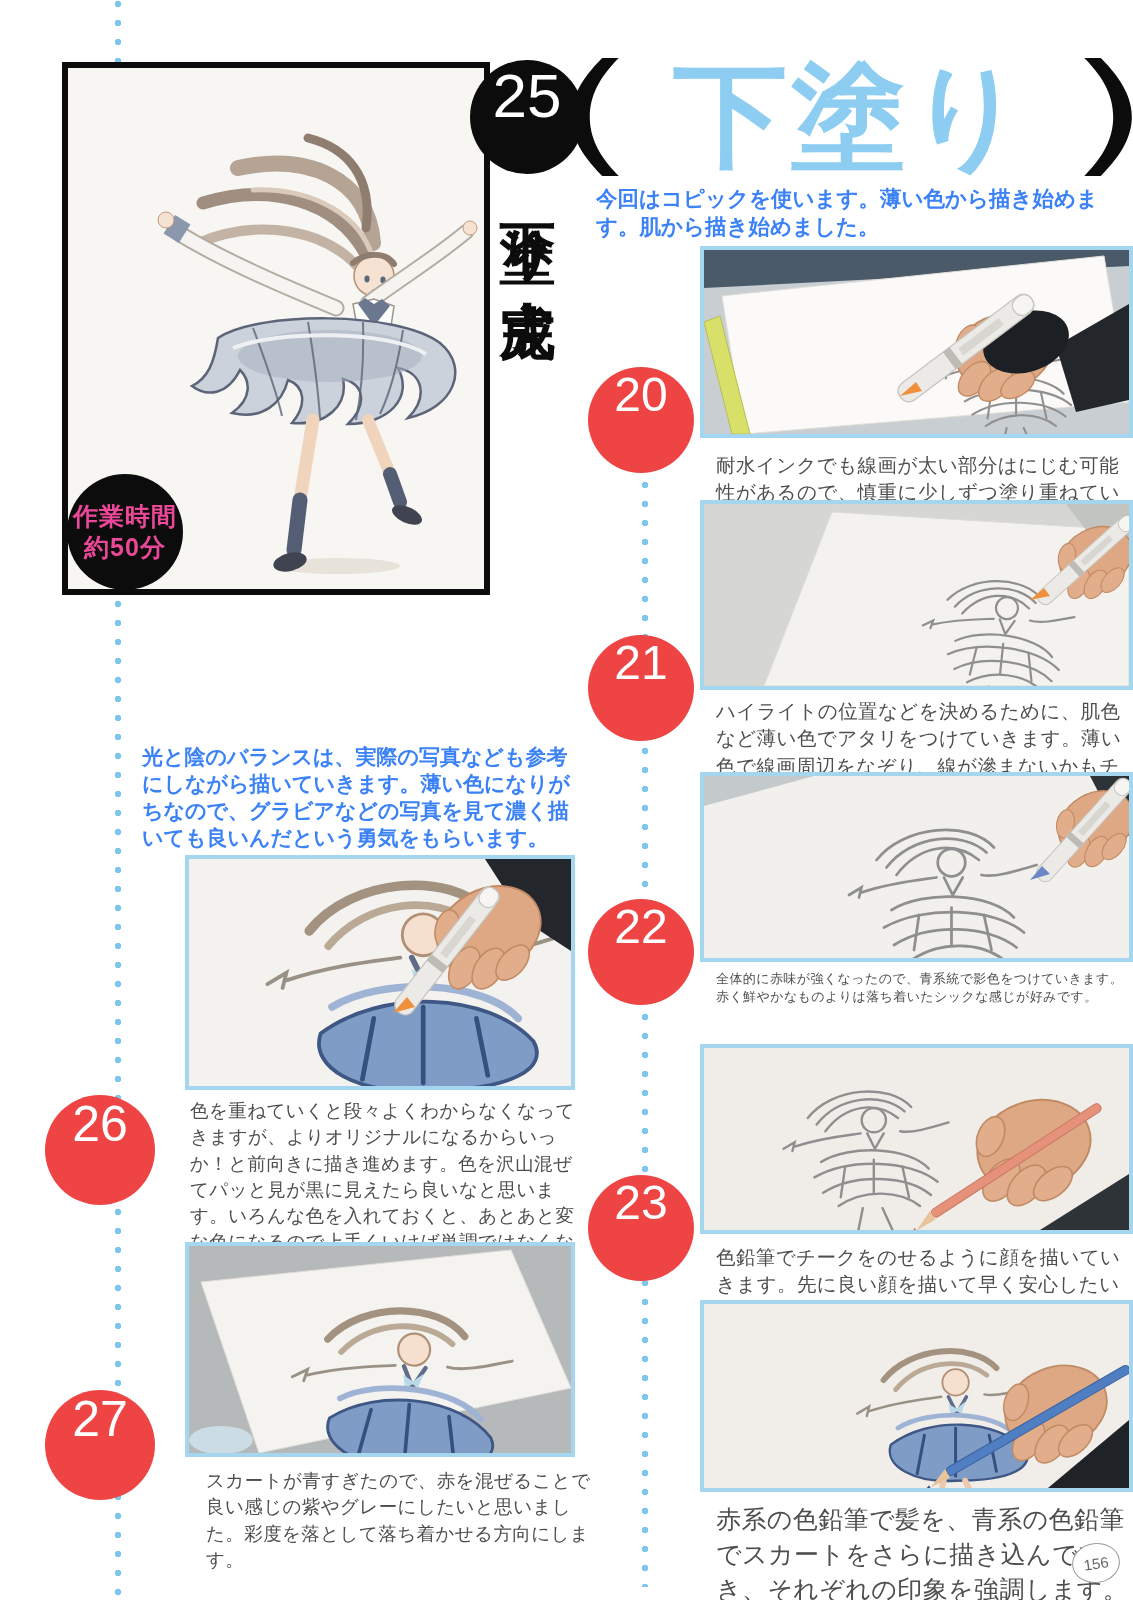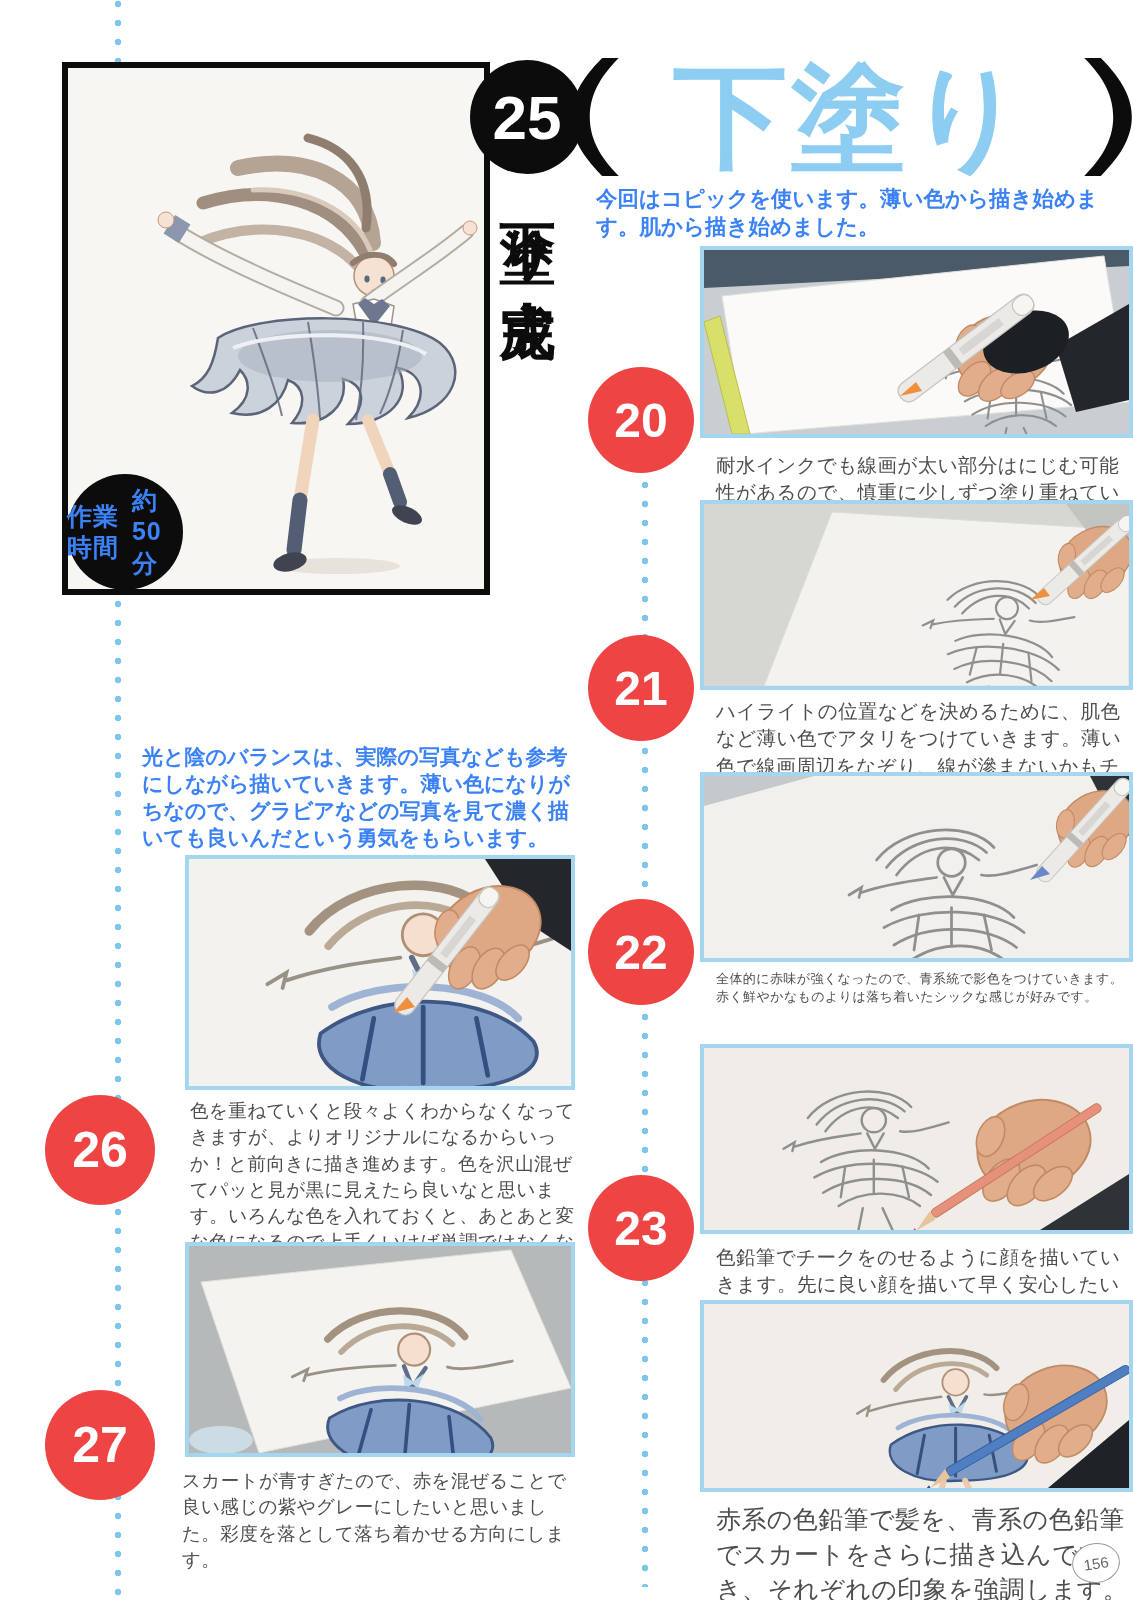--- a/index.html
+++ b/index.html
@@ -5,31 +5,31 @@
   html,body{margin:0;padding:0;background:#ffffff;}
   .page{position:relative;width:1133px;height:1600px;background:#ffffff;overflow:hidden;
         font-family:"Liberation Sans","DejaVu Sans",sans-serif;color:#111;}
   .dotline{position:absolute;width:8px;
         background-image:radial-gradient(circle at 4px 4px,#7ec6ec 3px,rgba(0,0,0,0) 3.6px);
         background-size:8px 19px;background-repeat:repeat-y;}
   .frame{position:absolute;left:62px;top:62px;width:428px;height:533px;
         border:6px solid #0c0c0c;background:#f8f6f3;box-sizing:border-box;}
   .frame svg{display:block;width:100%;height:100%;}
   .badge{position:absolute;left:67px;top:474px;width:116px;height:116px;border-radius:50%;
-        background:#0c0c0c;color:#3b82f6;display:flex;align-items:center;
+        background:#0c0c0c;color:#ec4899;display:flex;flex-direction:column;align-items:center;
         justify-content:center;font-weight:bold;font-size:25px;line-height:1.25;letter-spacing:1px;z-index:6;}
-  .circle{position:absolute;border-radius:50%;color:#fff;font-weight:bold;display:flex;
-        align-items:center;justify-content:center;z-index:5;}
+  .circle{position:absolute;border-radius:50%;color:#fff;font-weight:normal;display:flex;
+        justify-content:center;z-index:5;}
   .circle.blue{background:#ef4444;}
   .circle.black{background:#0c0c0c;}
   .vhead{position:absolute;left:494px;top:180px;width:68px;height:410px;
         writing-mode:vertical-rl;text-orientation:upright;font-size:56px;font-weight:800;
         letter-spacing:4px;line-height:68px;color:#0c0c0c;}
   .title{position:absolute;display:flex;align-items:center;}
-  .title .mid{flex:1;text-align:center;font-weight:bold;color:#8ccdf1;line-height:1;letter-spacing:4px;}
+  .title .mid{flex:1;text-align:center;font-weight:bold;color:#8ccdf1;line-height:1;letter-spacing:4px;font-family:Liberation Serif, serif;}
   .title svg{display:block;}
   .intro{position:absolute;font-weight:bold;color:#3b82f6;word-break:break-all;}
   .cap{position:absolute;color:#4e4e4e;word-break:break-all;letter-spacing:0.4px;}
   .photo{position:absolute;border:4px solid #a5d6f0;box-sizing:border-box;background:#e9e8e4;z-index:4;}
   .photo svg{display:block;width:100%;height:100%;}
   .stamp{position:absolute;left:1072px;top:1543px;width:46px;height:38px;border:1.5px solid #9a9a9a;
         border-radius:50%;display:flex;align-items:center;justify-content:center;color:#666;
         font-size:15px;transform:rotate(-8deg);background:#fff;}
 </style>
 </head>
@@ -287,21 +287,21 @@
   <div class="photo" style="left:185px;top:1242px;width:390px;height:215px;">
     <svg viewBox="0 0 382 207">
       <rect width="382" height="207" fill="#b6b9ba"></rect>
       <polygon points="12,36 322,4 382,142 70,207" fill="#f4f3ef" stroke="#e0ded8"></polygon>
       <ellipse cx="32" cy="194" rx="32" ry="14" fill="#cfe2ec" opacity="0.85"></ellipse>
       <g transform="translate(60,28) rotate(5) scale(1.45)">
           <use href="#gPaint"></use>
         </g>
     </svg>
   </div>
-  <div class="cap" style="left:182px;top:1468px;width:388px;font-size:18.5px;line-height:1.42;">スカートが青すぎたので、赤を混ぜることで良い感じの紫やグレーにしたいと思いました。彩度を落として落ち着かせる方向にします。</div>
+  <div class="cap" style="left:206px;top:1468px;width:388px;font-size:18.5px;line-height:1.42;">スカートが青すぎたので、赤を混ぜることで良い感じの紫やグレーにしたいと思いました。彩度を落として落ち着かせる方向にします。</div>
 
   <div class="circle blue" style="left:45px;top:1095px;width:110px;height:110px;font-size:50px;">
     <span>26</span>
     </div>
   <div class="circle blue" style="left:45px;top:1390px;width:110px;height:110px;font-size:50px;">
     <span>27</span>
     </div>
 
   <div class="stamp">
     <span>156</span>

